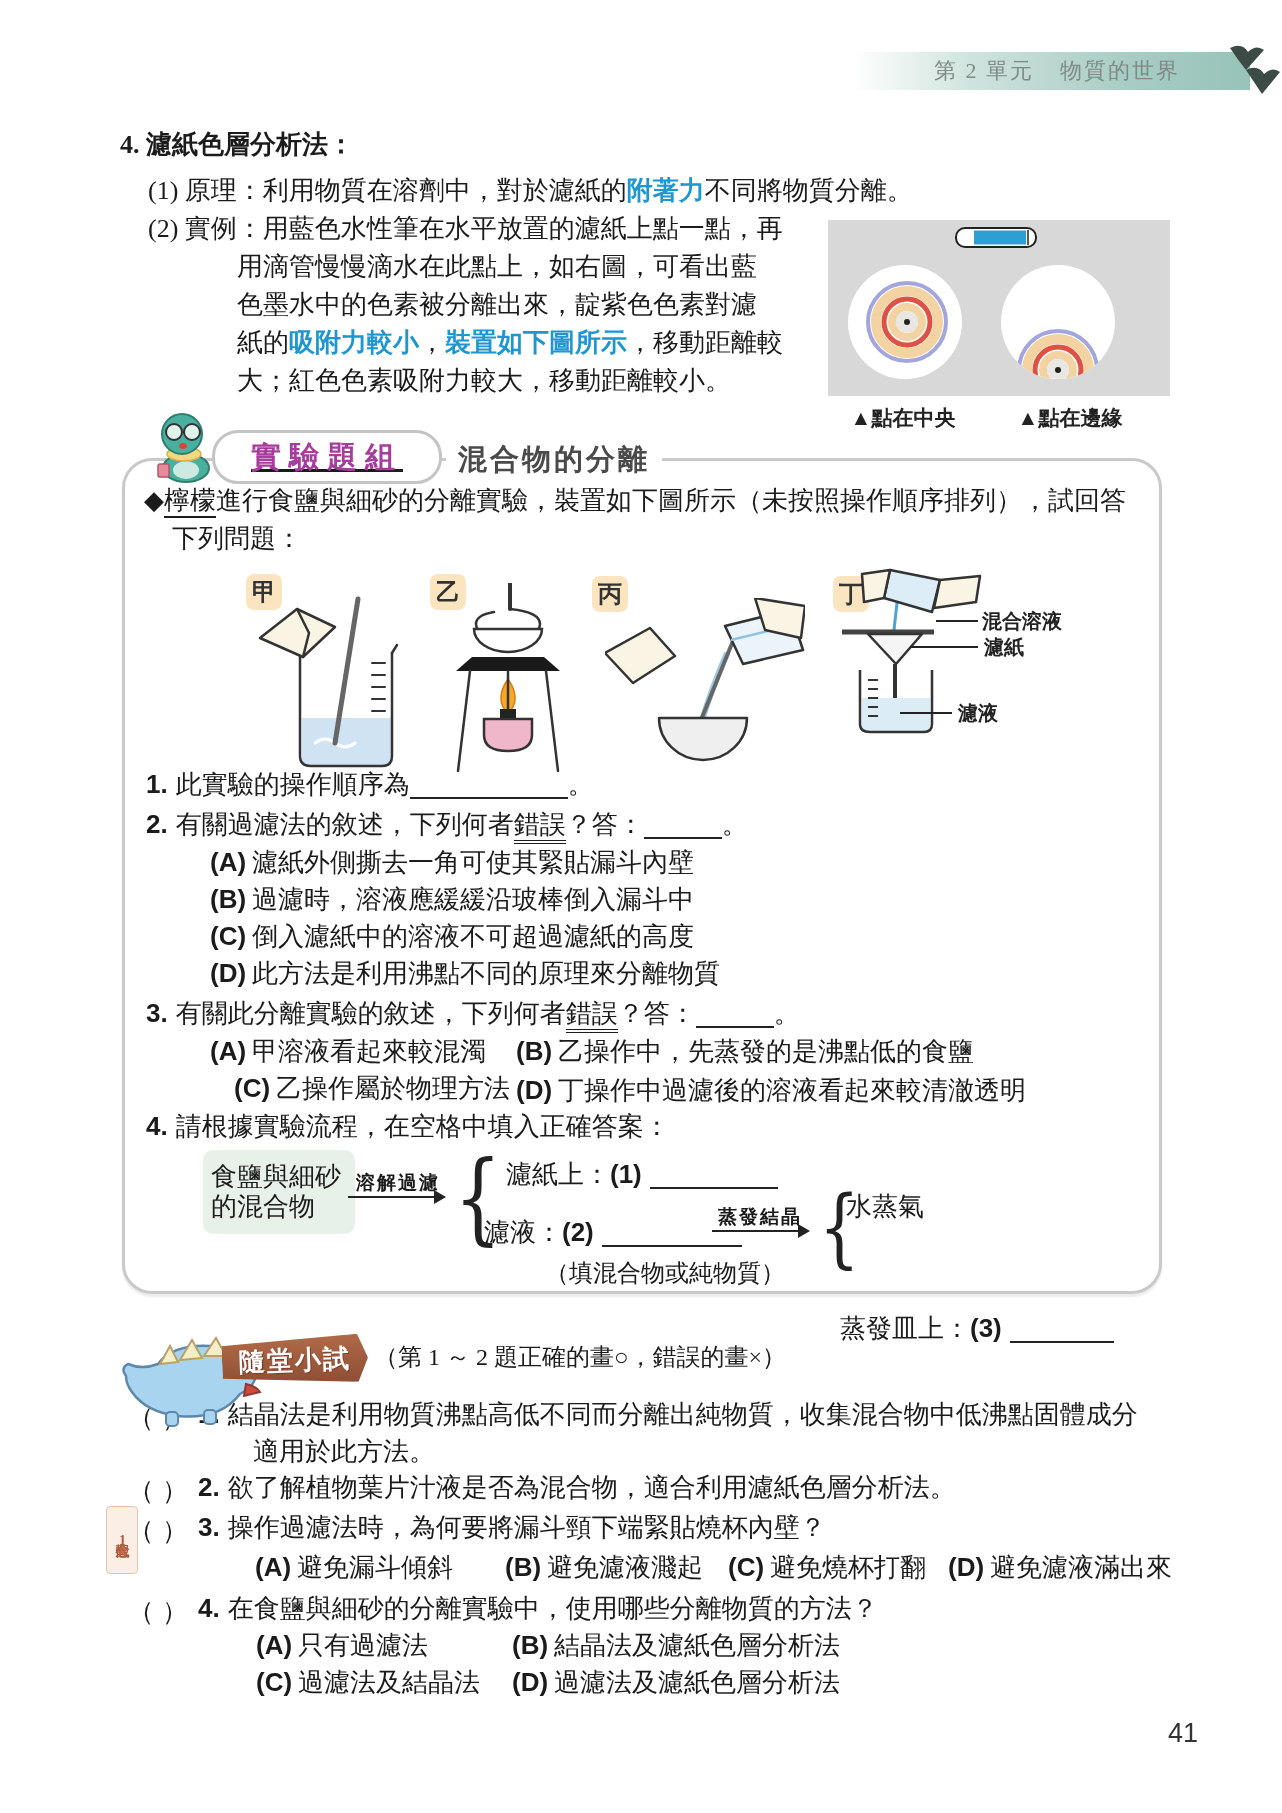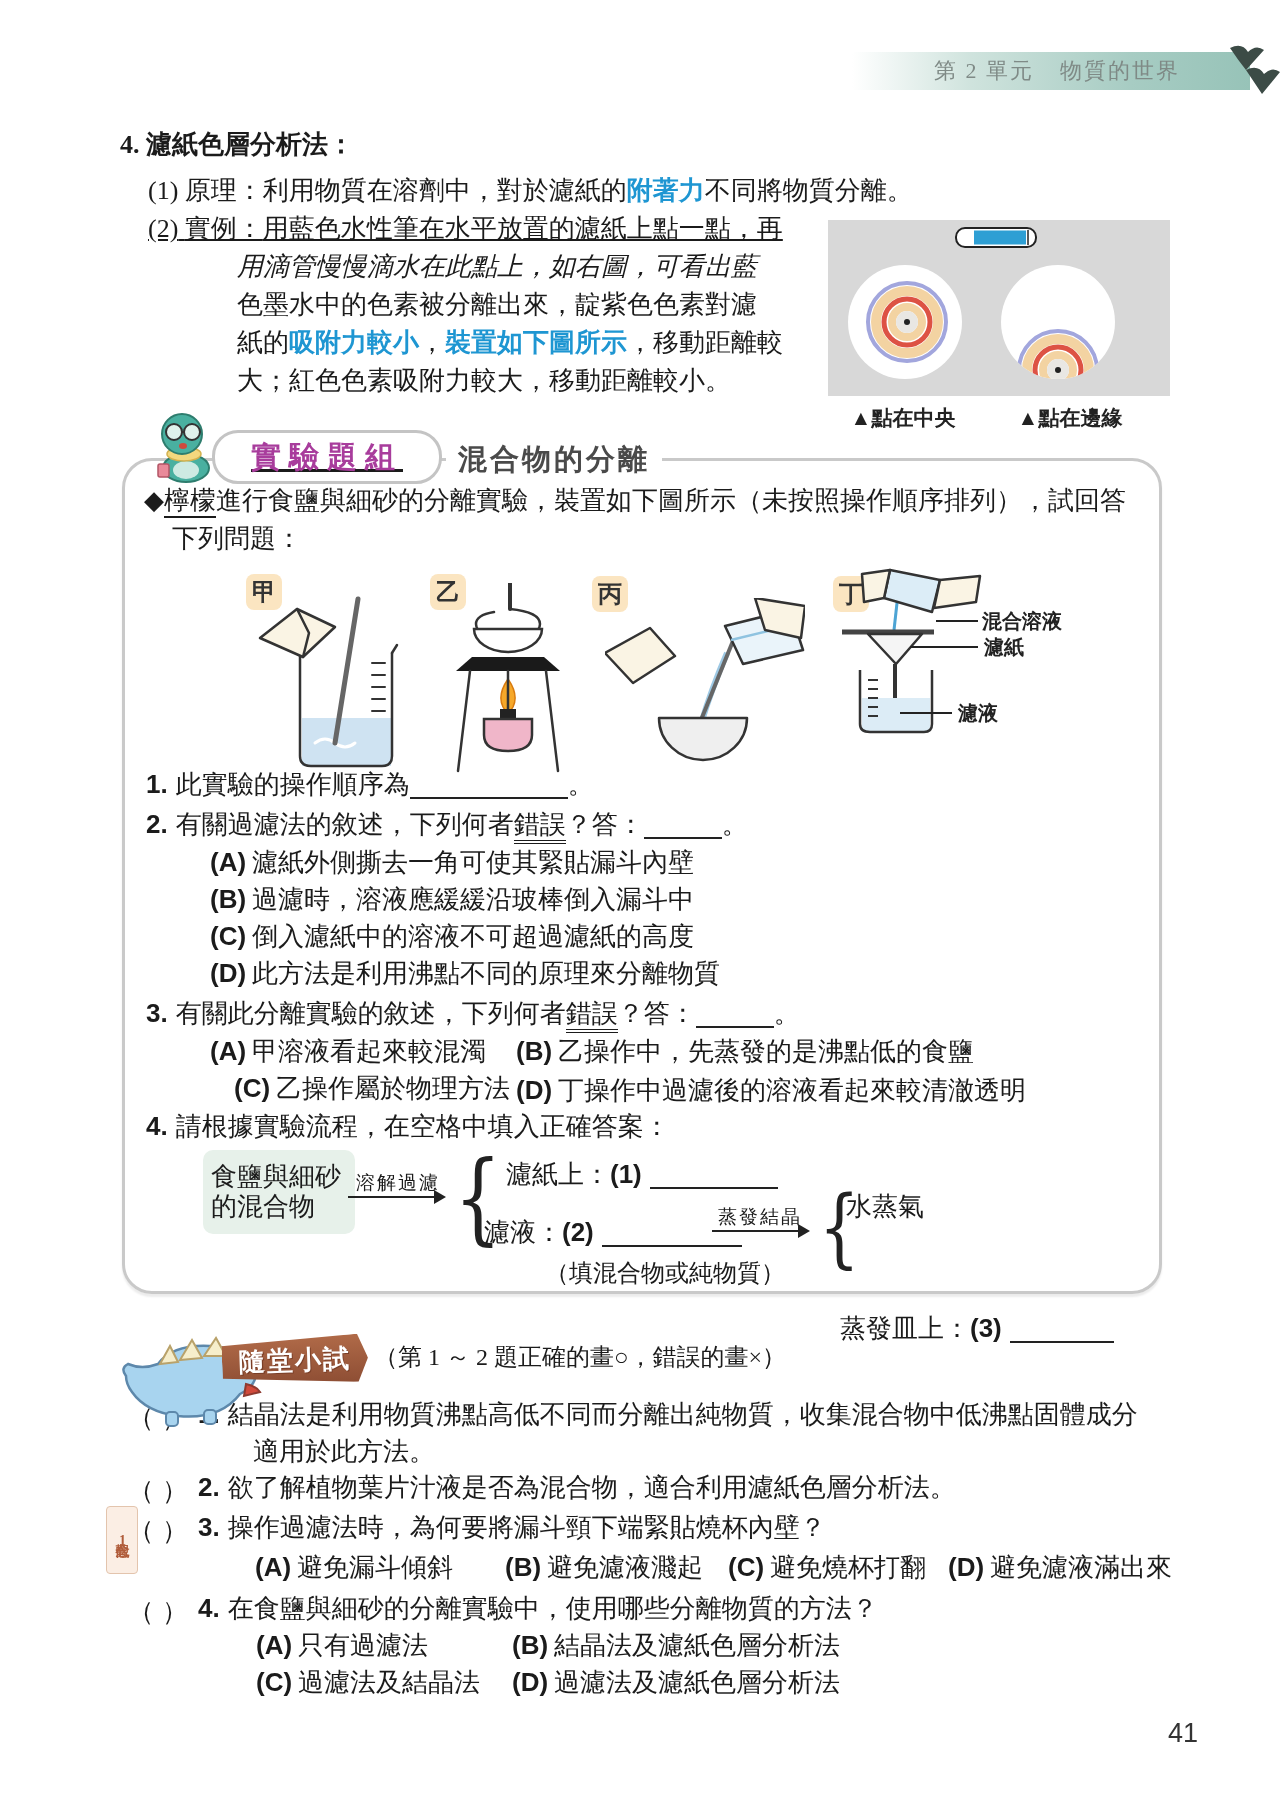--- a/index.html
+++ b/index.html
@@ -33,21 +33,21 @@
   .tag{width:36px;height:36px;background:#fbe5c1;border-radius:8px;display:flex;align-items:center;justify-content:center;
        font-size:24px;font-weight:bold;color:#333;}
   .part-label{font-size:20px;font-weight:bold;color:#222;}
   .leader{height:2px;background:#222;}
   
   .flow-src{left:203px;top:1150px;width:152px;height:84px;background:#e7f1ea;border-radius:10px;
             display:flex;flex-direction:column;justify-content:center;padding-left:8px;box-sizing:border-box;}
   .flow-arrow{background:#222;height:2px;}
   .flow-arrow:after{content:"";position:absolute;right:-2px;top:-6px;border-left:12px solid #222;
             border-top:7px solid transparent;border-bottom:7px solid transparent;}
-  .arrow-label{font-size:19px;font-weight:normal;letter-spacing:2px;}
+  .arrow-label{font-size:19px;font-weight:bold;letter-spacing:2px;}
   .brace{font-size:100px;font-weight:400;color:#222;transform:scaleX(0.75);line-height:1;font-family:"DejaVu Serif",serif;}
   
   .quiz-ribbon{left:222px;top:1336px;width:146px;height:48px;background:linear-gradient(#b06a48,#8e4e34);
       clip-path:polygon(0 16%,93% 0,100% 50%,93% 100%,0 84%);transform:rotate(-2deg);
       display:flex;align-items:center;justify-content:center;z-index:2;}
   .quiz-ribbon span{color:#fff;font-size:26px;font-weight:bold;letter-spacing:2px;text-shadow:1px 1px 0 #7a3f28;}
   .bracket{width:60px;display:flex;justify-content:space-between;font-size:26px;}
   .margin-tag{left:106px;top:1506px;width:30px;height:66px;background:#fbeee4;border:1px solid #e3c4ad;border-radius:4px;
       writing-mode:vertical-rl;text-orientation:upright;font-size:14px;font-weight:bold;color:#b05c3a;
       display:flex;align-items:center;justify-content:center;z-index:2;}
@@ -66,25 +66,25 @@
   <path d="M34,30 Q46,24 52,34 Q60,26 68,32 L50,54 Q42,42 34,30 Z" fill="#3c4b46"></path>
 </svg>
 
 <div class="abs t bold" style="left:120px;top:130px;">4. 濾紙色層分析法：</div>
 
 <div class="abs t" style="left:148px;top:176px;">
   <span>(1)</span>
   <span>原理：</span><span>利用物質在溶劑中，對於濾紙的</span><span class="hl">附著力</span><span>不同將物質分離。</span>
 </div>
 
-<div class="abs t" style="left:148px;top:214px;text-decoration:underline;">
+<div class="abs t" style="left:148px;top:214px;">
   <span>(2)</span>
   <span>實例：</span><span>用藍色水性筆在水平放置的濾紙上點一點，再</span>
 </div>
-<div class="abs t" style="left:237px;top:252px;font-style:italic;">用滴管慢慢滴水在此點上，如右圖，可看出藍</div>
+<div class="abs t" style="left:237px;top:252px;">用滴管慢慢滴水在此點上，如右圖，可看出藍</div>
 <div class="abs t" style="left:237px;top:290px;">色墨水中的色素被分離出來，靛紫色色素對濾</div>
 <div class="abs t" style="left:237px;top:328px;">
   <span>紙的</span><span class="hl">吸附力較小</span><span>，</span><span class="hl">裝置如下圖所示</span><span>，移動距離較</span>
 </div>
 <div class="abs t" style="left:237px;top:366px;">大；紅色色素吸附力較大，移動距離較小。</div>
 
 <svg class="abs fig-box" width="342" height="176" viewBox="0 0 342 176">
   <rect x="0" y="0" width="342" height="176" fill="#d8d8d8"></rect>
 
   <g>

